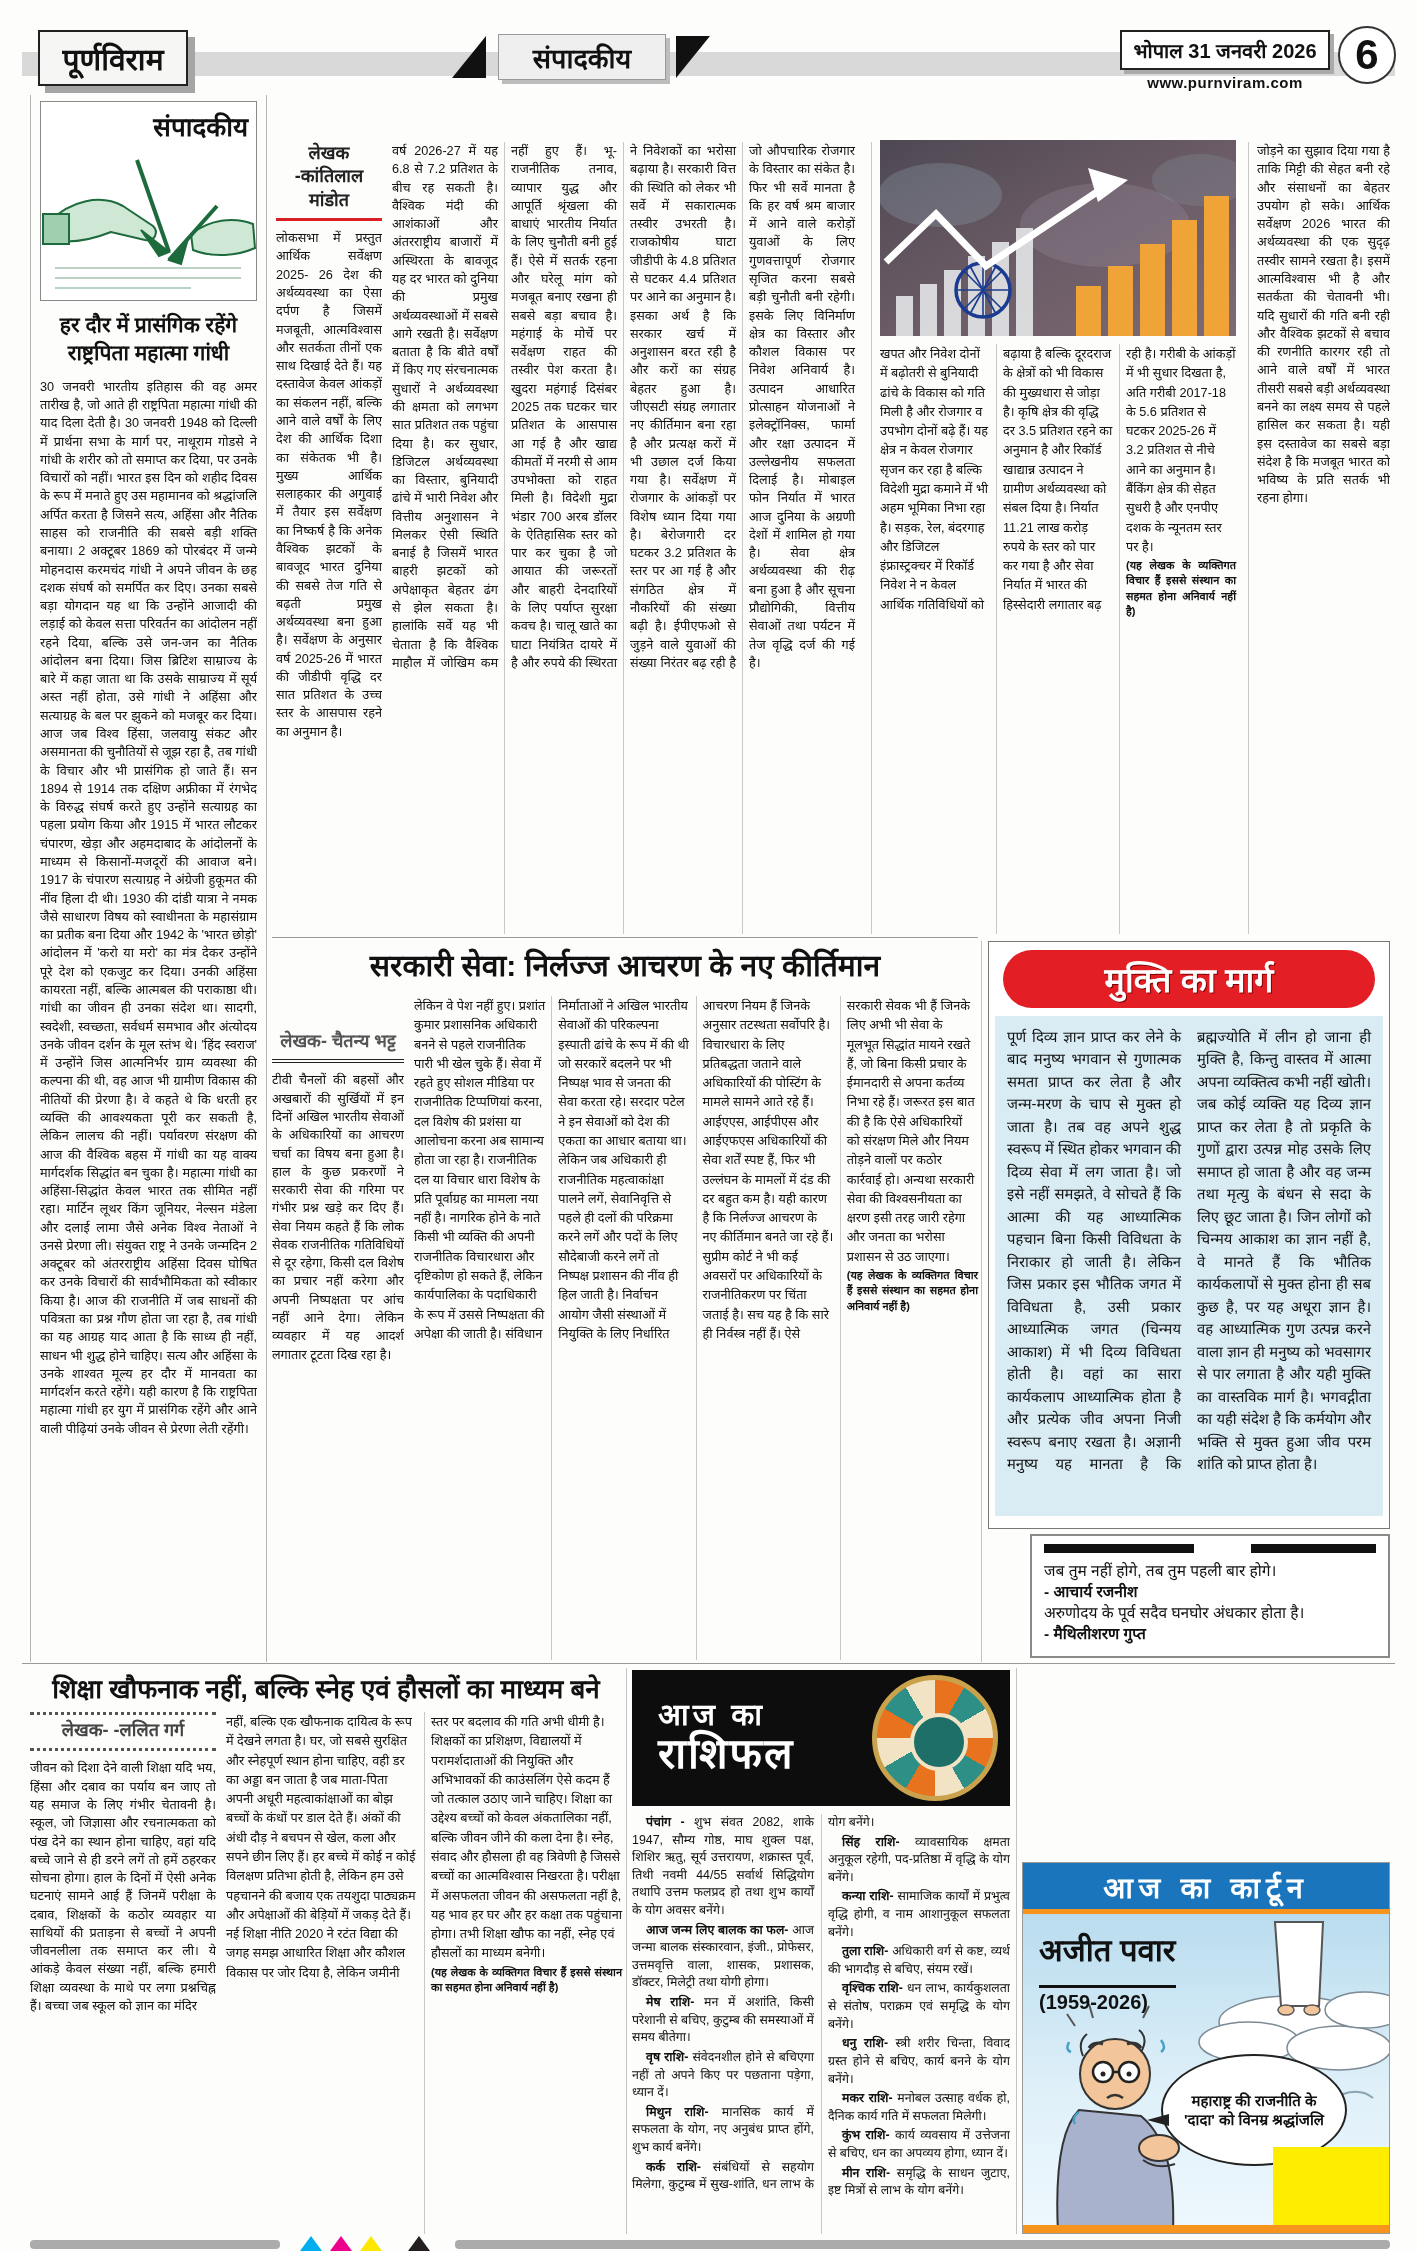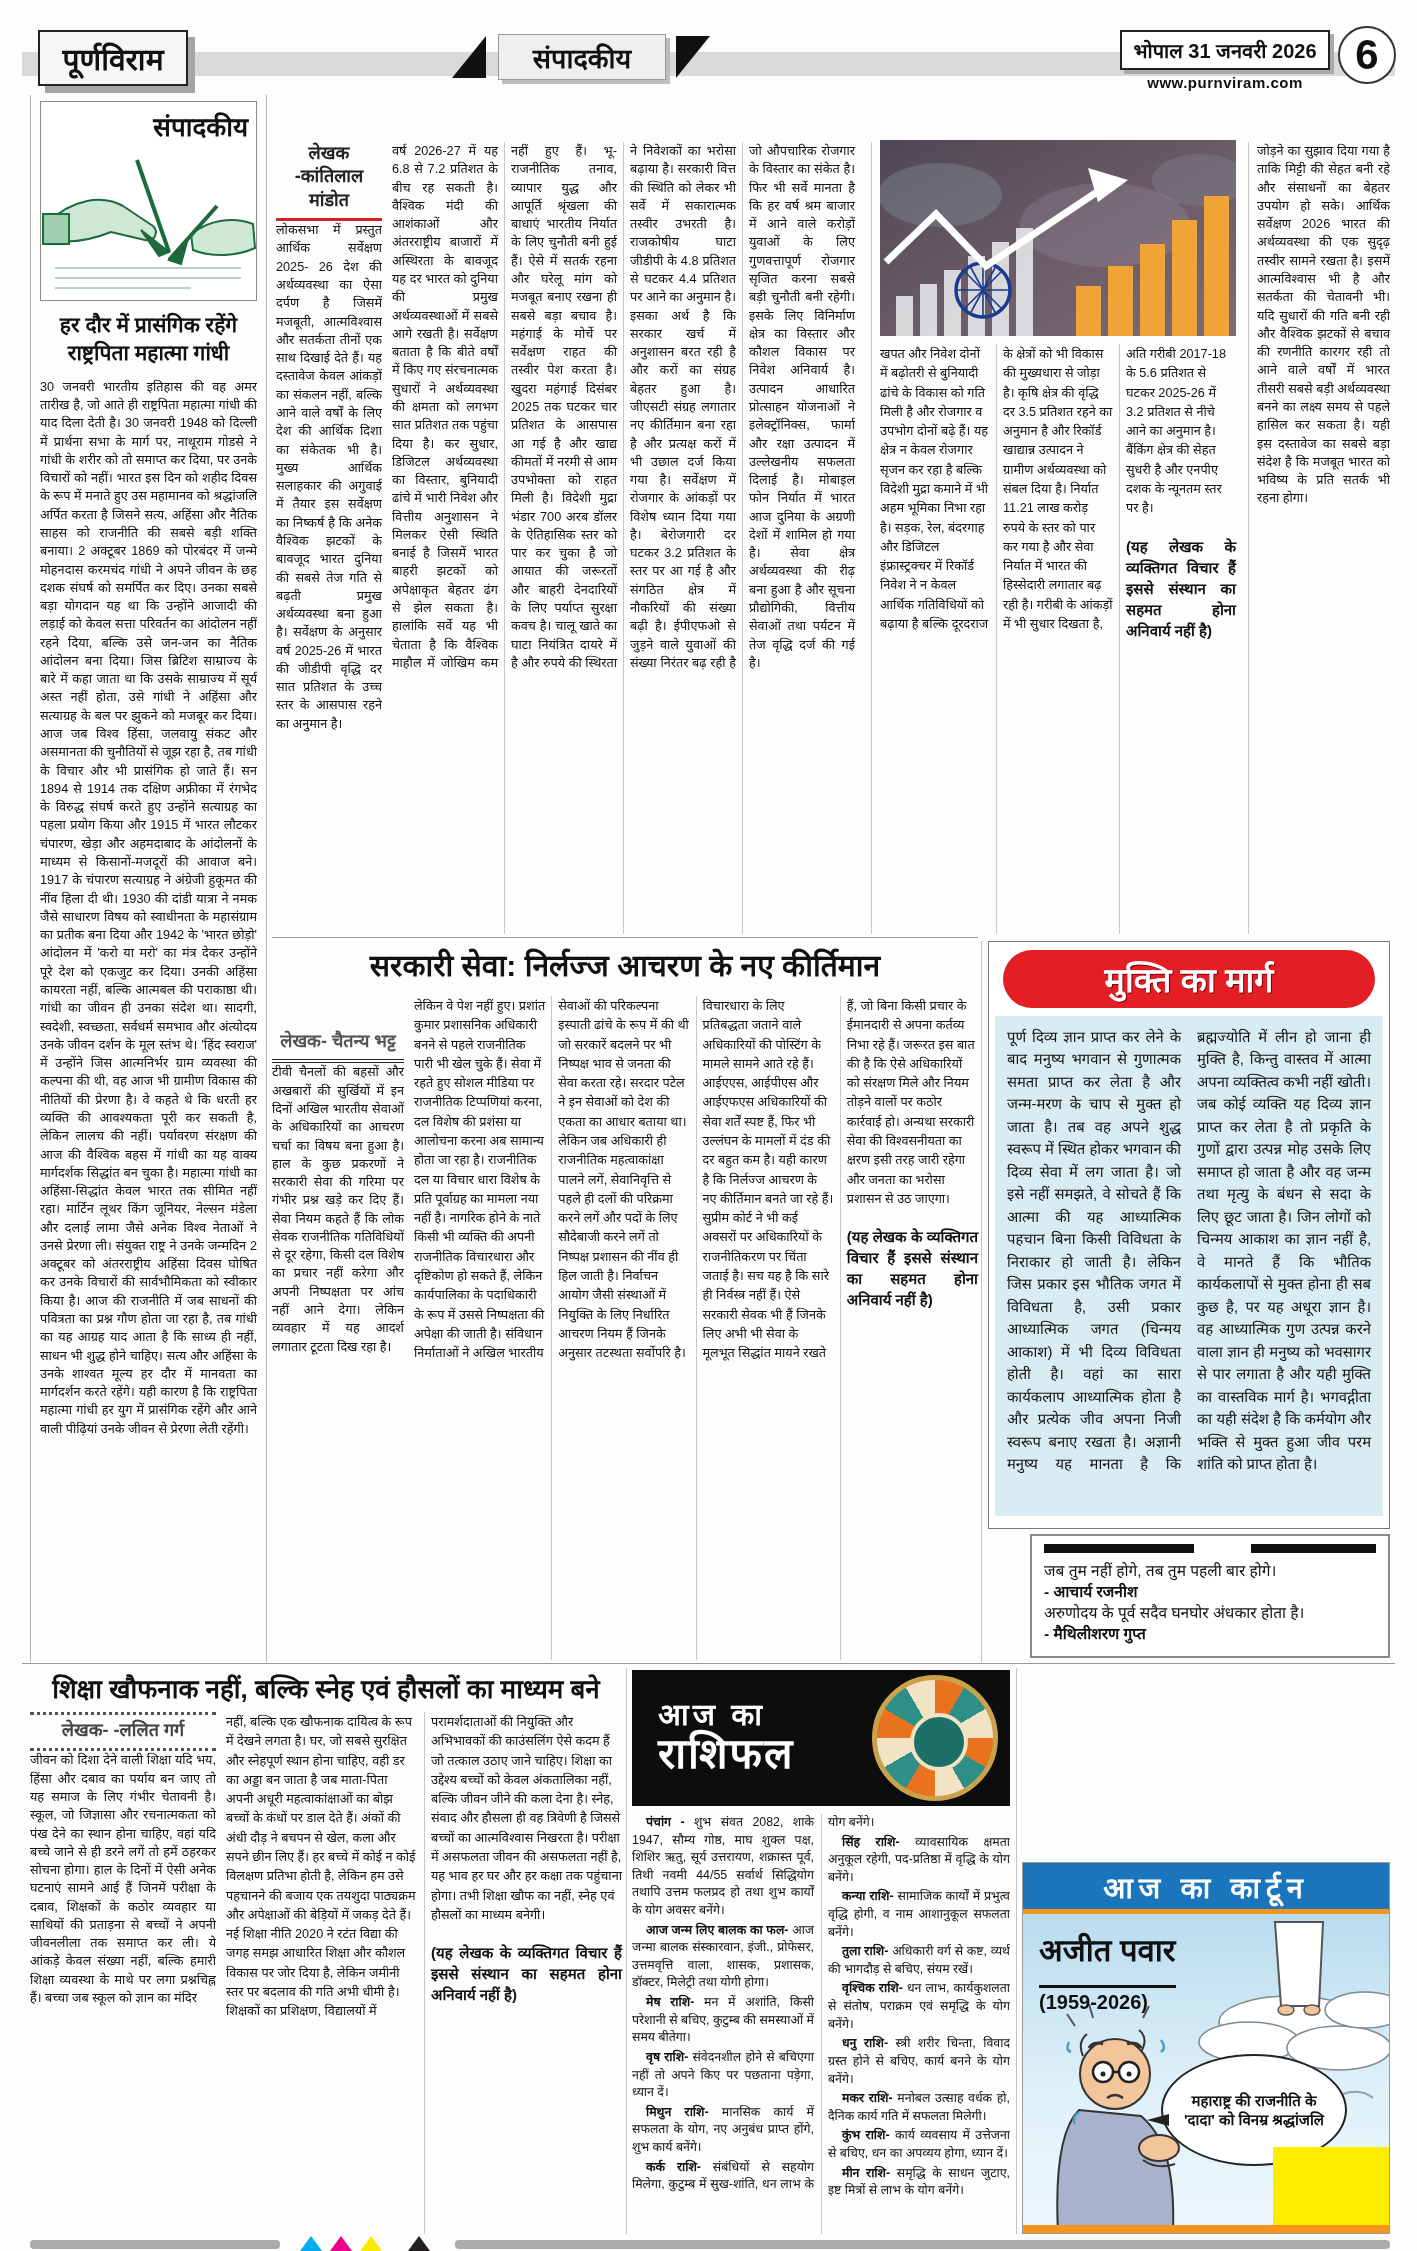--- a/index.html
+++ b/index.html
@@ -16,34 +16,34 @@
   .pennant.l { left:452px; border-width:0 0 42px 34px; border-color:transparent transparent #111 transparent; }
   .pennant.r { left:676px; border-width:42px 34px 0 0; border-color:#111 transparent transparent transparent; }
   .date-box { position:absolute; left:1120px; top:30px; width:210px; height:40px; background:#fff; border:2px solid #222;
       box-shadow:4px 4px 0 #aaa; display:flex; align-items:center; justify-content:center; font-size:20px; font-weight:bold; }
   .site-url { position:absolute; left:1120px; top:74px; width:210px; text-align:center; font-size:15px; font-weight:bold; letter-spacing:.5px; }
   .page-num { position:absolute; left:1338px; top:26px; width:58px; height:58px; border:2px solid #333; border-radius:50%;
       display:flex; align-items:center; justify-content:center; font-size:42px; font-weight:bold; background:#fff; }
 
   
   .body-txt { font-size:12.7px; line-height:1.44; text-align:justify; overflow:hidden; white-space:pre-line; }
-  .disclaimer { font-weight:bold; font-size:15px; line-height:1.4; text-align:justify; margin-top:18px; }
+  .disclaimer { font-weight:bold; font-size:11px; line-height:1.4; text-align:justify; margin-top:2px; }
   .vline { position:absolute; width:1px; background:#c3c3c3; }
   .hline { position:absolute; height:1px; background:#9a9a9a; }
 
   
   .edit-col { position:absolute; left:30px; top:95px; width:237px; height:1567px; border-left:1px solid #b5b5b5; border-right:1px solid #b5b5b5; padding:6px 9px; }
   .edit-graphic { border:1px solid #8a8a8a; height:200px; position:relative; background:#fff; margin-bottom:10px; }
   .edit-graphic .label { position:absolute; right:8px; top:6px; font-size:26px; font-weight:bold; }
   .edit-head { font-size:21px; font-weight:bold; text-align:center; line-height:1.35; margin-bottom:10px; }
   .edit-body { height:1250px; }
 
   
   .lead-head { position:absolute; left:272px; top:96px; width:1118px; text-align:center; font-size:46px; font-weight:bold; }
-  .byline { font-weight:bold; text-align:center; font-size:18px; line-height:1.3; padding-bottom:6px; }
+  .byline { font-weight:bold; text-align:center; font-size:18px; line-height:1.3; padding-bottom:6px; margin-bottom:8px; }
   .byline.red { border-bottom:3px solid #d91e26; color:#222; }
   .byline.blk { border-bottom:4px double #222; color:#555; }
   .byline.dot { border-bottom:3px dotted #555; border-top:3px dotted #555; padding-top:4px; color:#444; }
   .lead-colA { position:absolute; left:276px; top:142px; width:106px; height:792px; }
   .lead-colA .body-txt{ height:706px; }
   .lead-colB { position:absolute; left:392px; top:142px; width:480px; height:792px; column-count:4; column-gap:13px; column-rule:1px solid #c8c8c8; border-right:1px solid #c8c8c8; padding-right:16px; }
   .lead-img { position:absolute; left:880px; top:140px; width:356px; height:196px; }
   .lead-colD { position:absolute; left:880px; top:344px; width:356px; height:590px; column-count:3; column-gap:13px; column-rule:1px solid #c8c8c8; }
   .lead-colE { position:absolute; left:1248px; top:142px; width:142px; height:792px; border-left:1px solid #c8c8c8; padding-left:8px; }
   .lead-colE .body-txt{ height:784px; }

